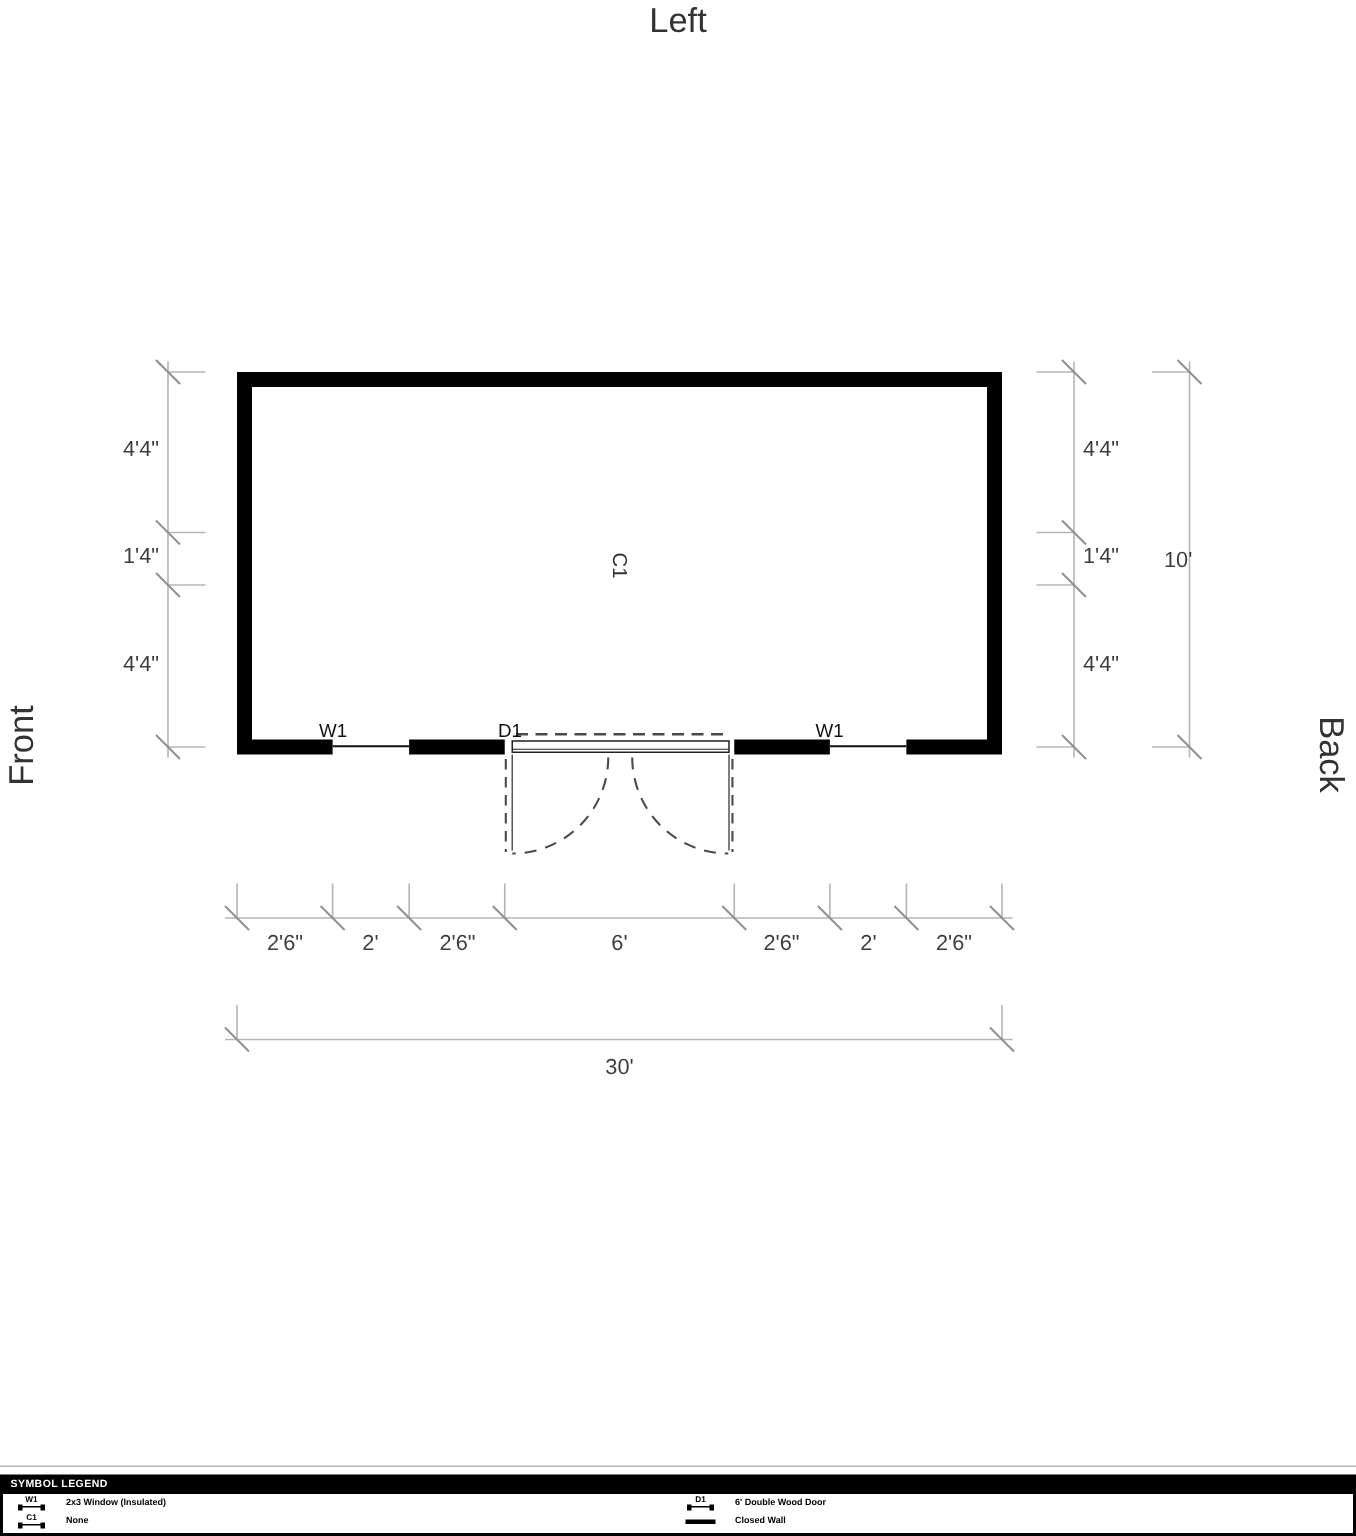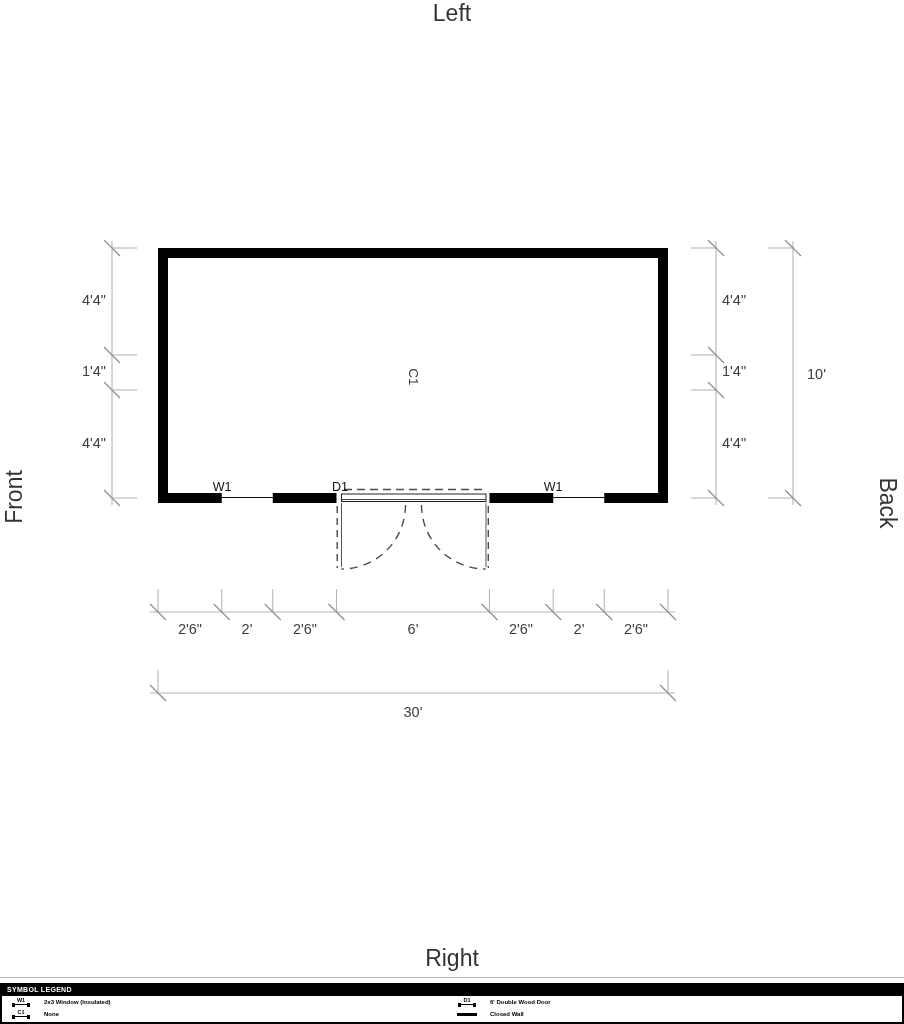--- a/index.html
+++ b/index.html
@@ -130,37 +130,36 @@
       <line x1="158" y1="670" x2="158" y2="693"></line>
       <line x1="668" y1="670" x2="668" y2="693"></line>
       <g stroke="#8f8f8f" stroke-width="1.3">
         <line x1="150" y1="685" x2="166" y2="701"></line>
         <line x1="660" y1="685" x2="676" y2="701"></line>
       </g>
     </g>
   </svg>
 
   <div class="title title-h" style="top:0;">Left</div>
-  <div class="title title-h" style="top:945px;">Right</div>
   <div class="title title-v" style="left:-31px;top:483px;transform:rotate(-90deg);">Front</div>
   <div class="title title-v" style="left:843px;top:489px;transform:rotate(90deg);">Back</div>
 
   <div class="area-lbl" style="left:392px;top:367px;">C1</div>
   <div class="plan-lbl" style="left:204px;top:480px;">W1</div>
   <div class="plan-lbl" style="left:322px;top:480px;">D1</div>
   <div class="plan-lbl" style="left:535px;top:480px;">W1</div>
 
   <div class="lbl lbl-r" style="left:36px;top:292px;">4'4"</div>
   <div class="lbl lbl-r" style="left:36px;top:363px;">1'4"</div>
   <div class="lbl lbl-r" style="left:36px;top:435px;">4'4"</div>
 
   <div class="lbl" style="left:722px;top:292px;">4'4"</div>
   <div class="lbl" style="left:722px;top:363px;">1'4"</div>
   <div class="lbl" style="left:722px;top:435px;">4'4"</div>
-  <div class="lbl" style="left:807px;top:366px;">10'</div>
+  <div class="lbl" style="left:776px;top:366px;">10'</div>
 
   <div class="lbl lbl-c" style="left:155px;top:621px;">2'6"</div>
   <div class="lbl lbl-c" style="left:212px;top:621px;">2'</div>
   <div class="lbl lbl-c" style="left:270px;top:621px;">2'6"</div>
   <div class="lbl lbl-c" style="left:378px;top:621px;">6'</div>
   <div class="lbl lbl-c" style="left:486px;top:621px;">2'6"</div>
   <div class="lbl lbl-c" style="left:544px;top:621px;">2'</div>
   <div class="lbl lbl-c" style="left:601px;top:621px;">2'6"</div>
   <div class="lbl lbl-c" style="left:378px;top:704px;">30'</div>
 

